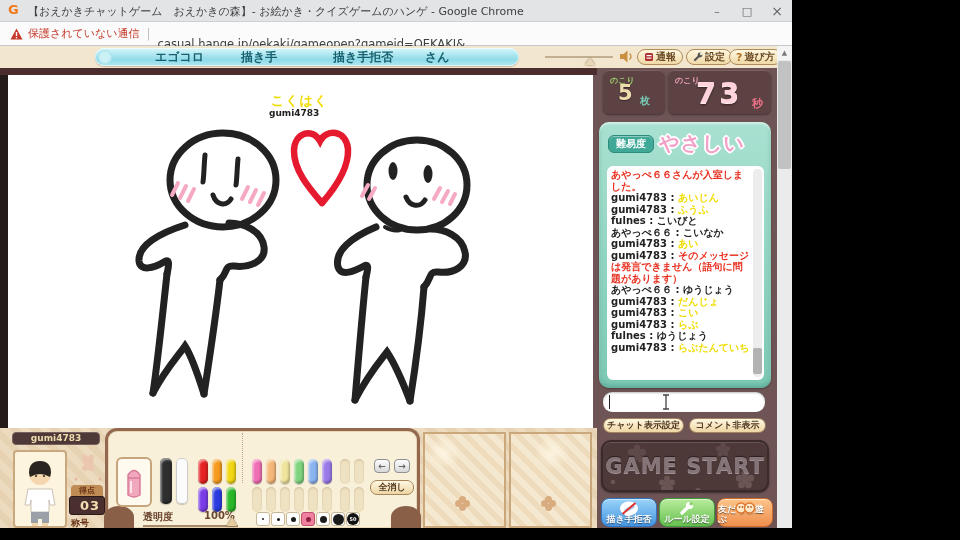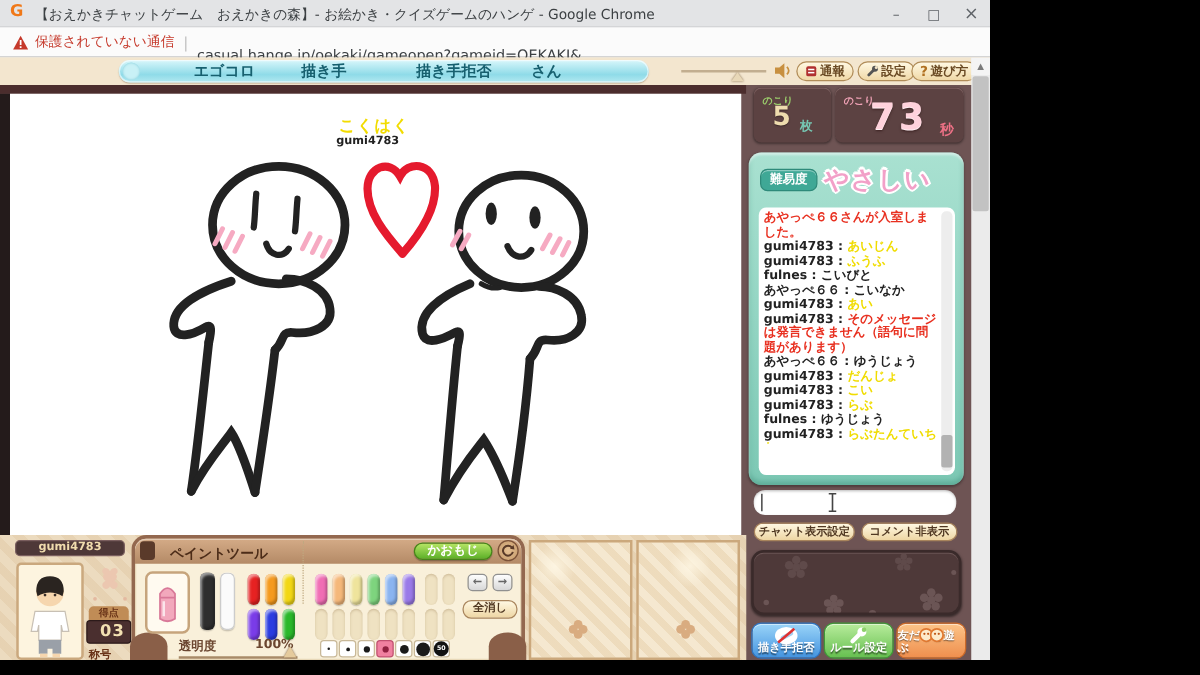--- a/index.html
+++ b/index.html
@@ -337,20 +337,21 @@
                     <circle cx="5.7" cy="-1.8" r="3.4"></circle>
                     <circle cx="3.5" cy="4.9" r="3.4"></circle>
                     <circle cx="-3.5" cy="4.9" r="3.4"></circle>
                     <circle cx="-5.7" cy="-1.8" r="3.4"></circle>
                   </g>
                 <circle cx="95" cy="49" r="3"></circle>
                   <circle cx="10" cy="40" r="2.2"></circle>
                   <circle cx="160" cy="16" r="2"></circle>
               </g>
             </svg>
+            <span>GAME START</span>
           </div>
 
           <div class="small-btn sb-blue">
             <svg width="22" height="15" viewBox="0 0 22 15">
                 <ellipse cx="11" cy="7.5" rx="9" ry="7" fill="#fff"></ellipse>
                 <rect x="6" y="6" width="11" height="3.4" rx="1.7" fill="#a8d0f0" transform="rotate(-28 11 7.5)"></rect>
                 <line x1="4.5" y1="13" x2="17.5" y2="2" stroke="#e03030" stroke-width="2"></line>
               </svg>
             <span class="lbl">描き手拒否</span>
           </div>
@@ -399,31 +400,20 @@
             <circle cx="4" cy="27" r="1.5" fill="#e4b9a0"></circle>
               <circle cx="28" cy="27" r="1.5" fill="#e4b9a0"></circle>
           </svg>
           <div class="score-tab">得点</div>
           <div class="score-box">03</div>
           <div class="title-label">称号</div>
 
           <div class="paint">
             <div class="paint-paw" style="left:-4px;"></div>
             <div class="paint-paw" style="right:-4px;"></div>
-            <div class="paint-header">
-              <div class="paint-knob"></div>
-              <div class="paint-title">ペイントツール</div>
-              <div class="kaomoji">かおもじ</div>
-              <div class="undo">
-                <svg width="11" height="11" viewBox="0 0 11 11">
-                    <path d="M8.5 3 A4 4 0 1 0 9.3 6.5" stroke="#5a3a28" stroke-width="1.6" fill="none"></path>
-                    <polygon points="9.8,1 10.6,4.6 7,4 " fill="#5a3a28"></polygon>
-                  </svg>
-              </div>
-            </div>
             <div class="toolbox">
               <svg width="20" height="34" viewBox="0 0 20 34">
                   <path d="M4 10 q6,-9 12,0 l0 20 q-6,4 -12,0 z" fill="#f2a8bc" stroke="#d87898" stroke-width="1.4"></path>
                   <path d="M4 13 h12" stroke="#d87898" stroke-width="1.4"></path>
                   <path d="M7 16 v12" stroke="#fff" stroke-width="2" opacity=".7"></path>
                 </svg>
             </div>
             <div class="crayons">
                 <div class="crayon tall" style="left: 0px; top: 0px; background: linear-gradient(rgb(46, 46, 46) 0%, rgb(46, 46, 46) 100%) rgb(46, 46, 46);"></div>
                 <div class="crayon tall" style="left: 16px; top: 0px; background: linear-gradient(rgb(251, 251, 251) 0%, rgb(251, 251, 251) 100%) rgb(251, 251, 251); box-shadow: rgb(204, 204, 204) 0px 0px 0px 1px inset, rgba(0, 0, 0, 0.2) 0px 1px 1px;"></div>

